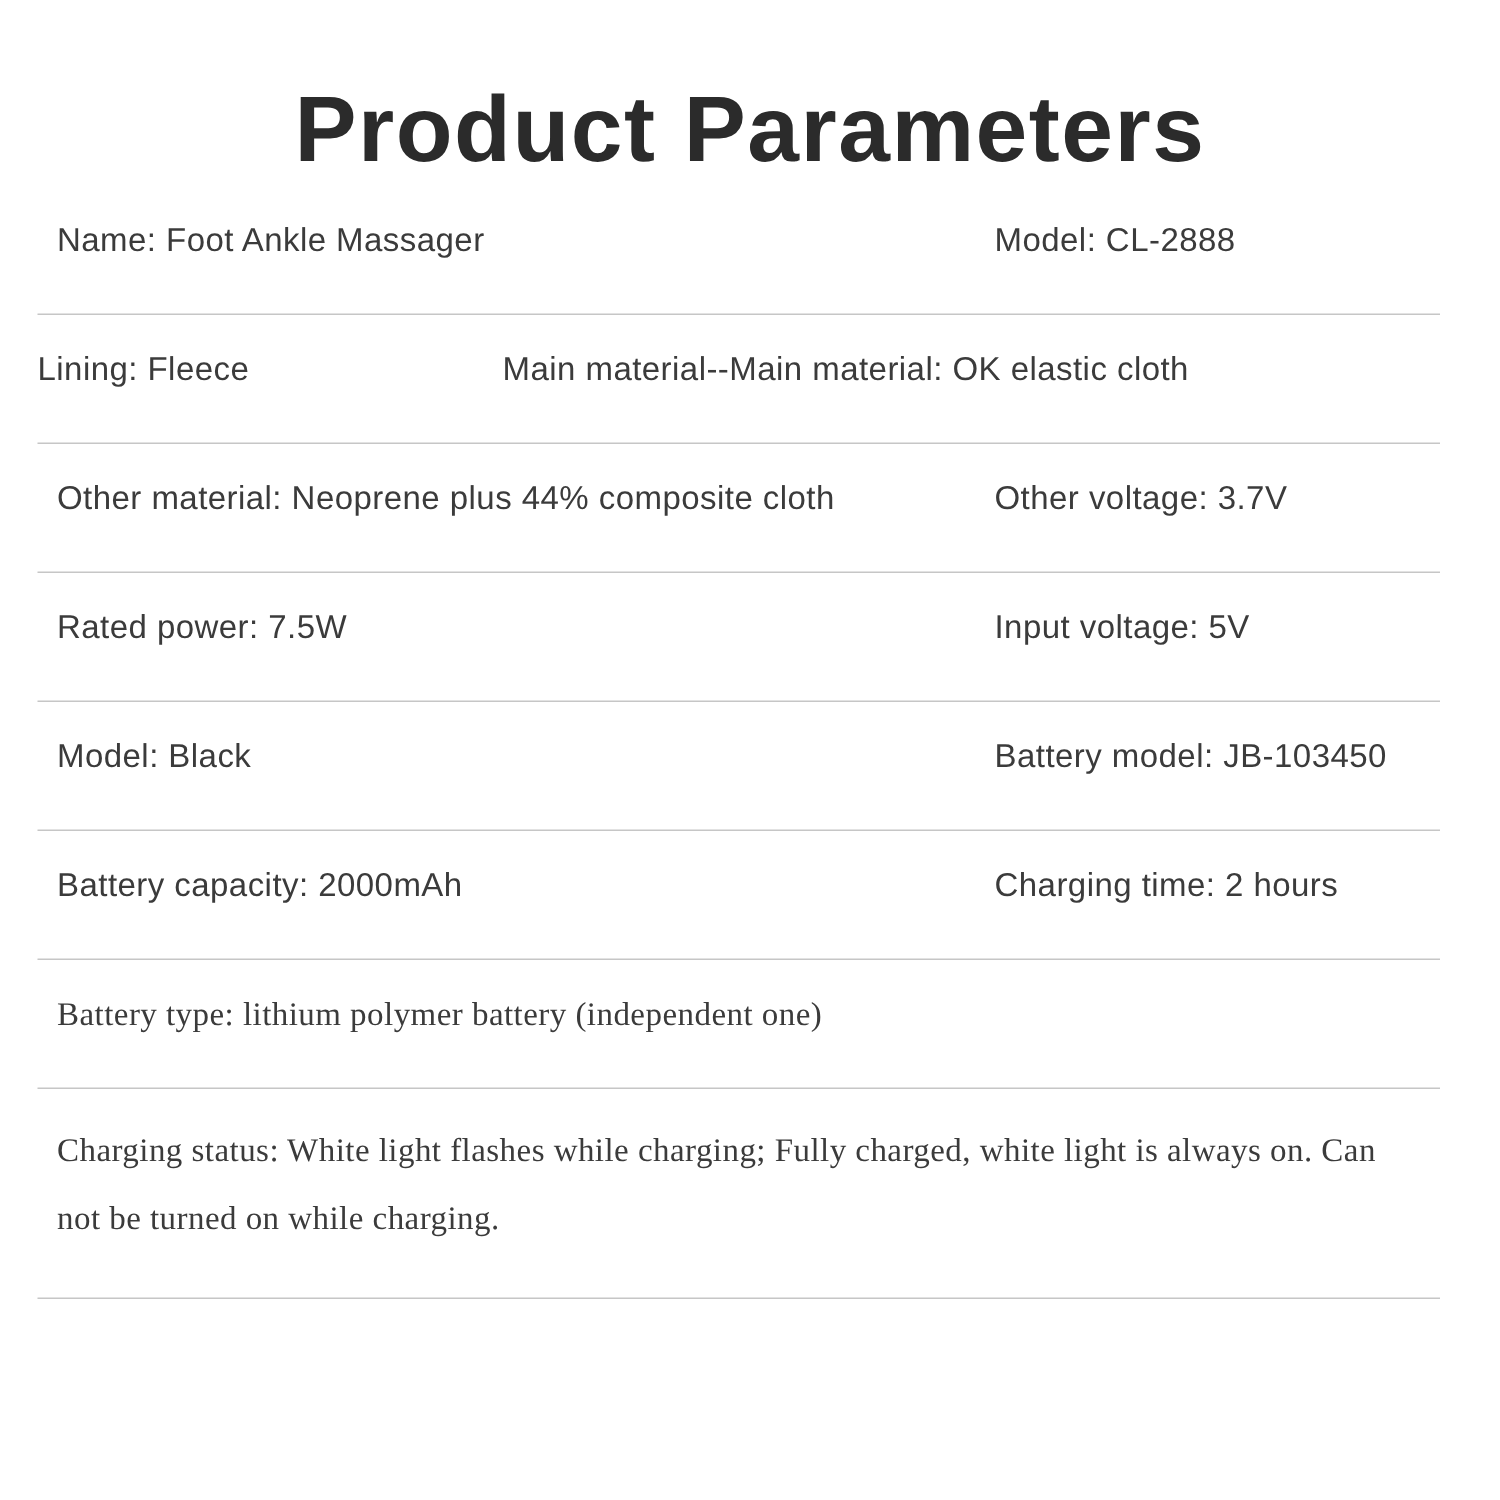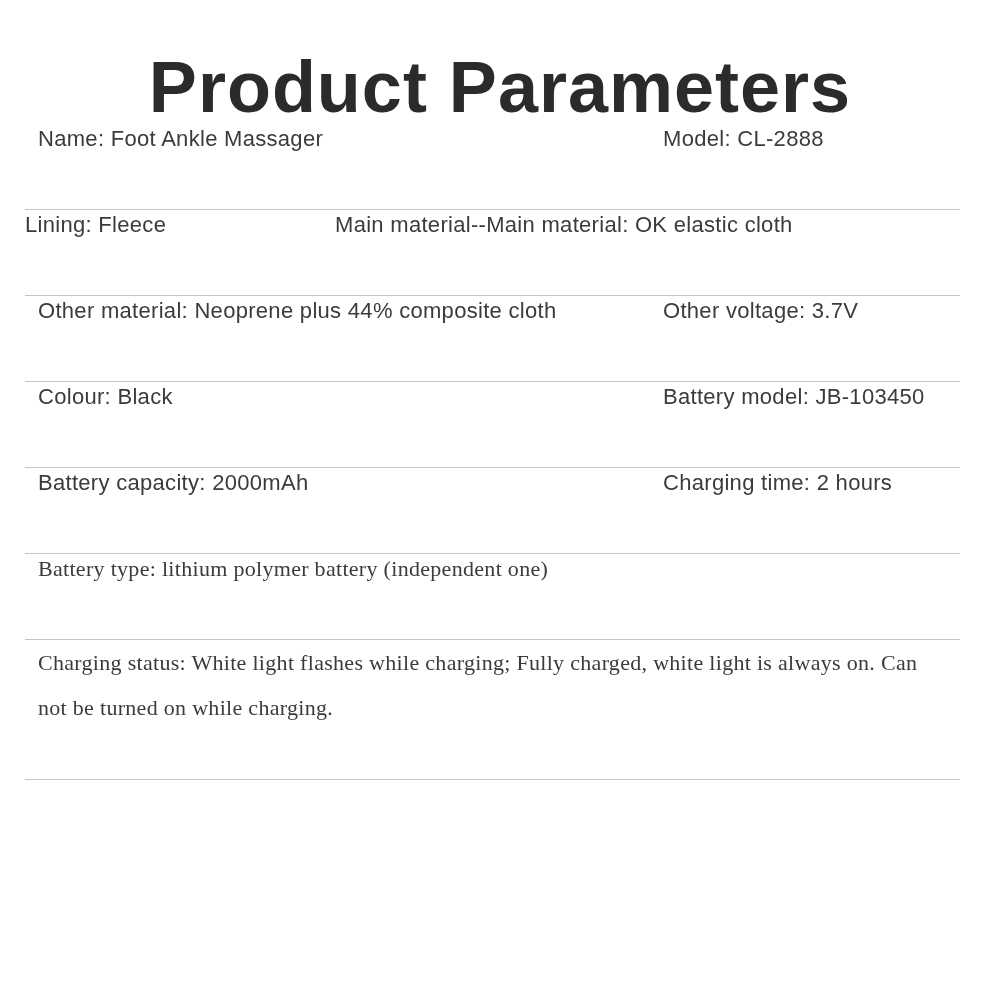--- a/index.html
+++ b/index.html
@@ -10,34 +10,34 @@
     overflow: hidden;
   }
   .page {
     width: 1000px; height: 1000px;
     background: #ffffff;
     position: relative;
   }
   .title {
     margin-top: 50px;
     text-align: center;
-    font-size: 72px;
+    font-size: 62px;
     line-height: 74px;
     font-weight: 800;
     letter-spacing: 1px;
     color: #2b2b2b;
   }
   .rows {
     margin-left: 25px;
     margin-right: 40px; 
   }
   .row {
     height: 86px;
     display: flex;
-    align-items: flex-start;
+    align-items: center;
     padding-bottom: 14px;
     border-bottom: 1px solid #c6c6c6;
   }
   .row.tall {
     height: 140px;
   }
   .cell {
     font-size: 22px;
     letter-spacing: 0.3px;
     color: #3b3b3b;
@@ -75,23 +75,27 @@
     <div class="row">
       <div class="cell right">Lining: Fleece</div>
       <div class="cell left">Main material--Main material: OK elastic cloth</div>
     </div>
 
     <div class="row">
       <div class="cell left">Other material: Neoprene plus 44% composite cloth</div>
       <div class="cell right">Other voltage: 3.7V</div>
     </div>
 
+    <div class="row">
+      <div class="cell left">Rated power: 7.5W</div>
+      <div class="cell right">Input voltage: 5V</div>
+    </div>
 
     <div class="row">
-      <div class="cell left">Colour: Black</div>
+      <div class="cell left">Model: Black</div>
       <div class="cell right">Battery model: JB-103450</div>
     </div>
 
     <div class="row">
       <div class="cell left">Battery capacity: 2000mAh</div>
       <div class="cell right">Charging time: 2 hours</div>
     </div>
 
     <div class="row">
       <div class="cell left wide">Battery type: lithium polymer battery (independent one)</div>

